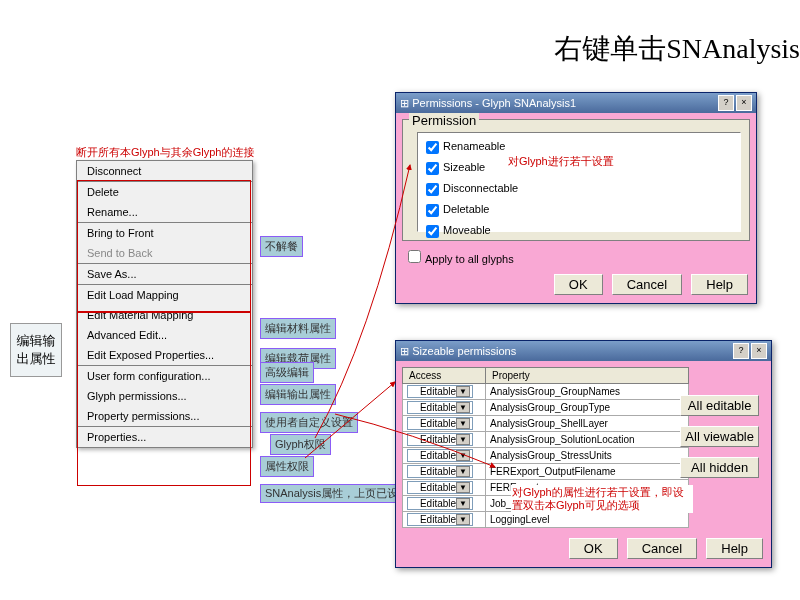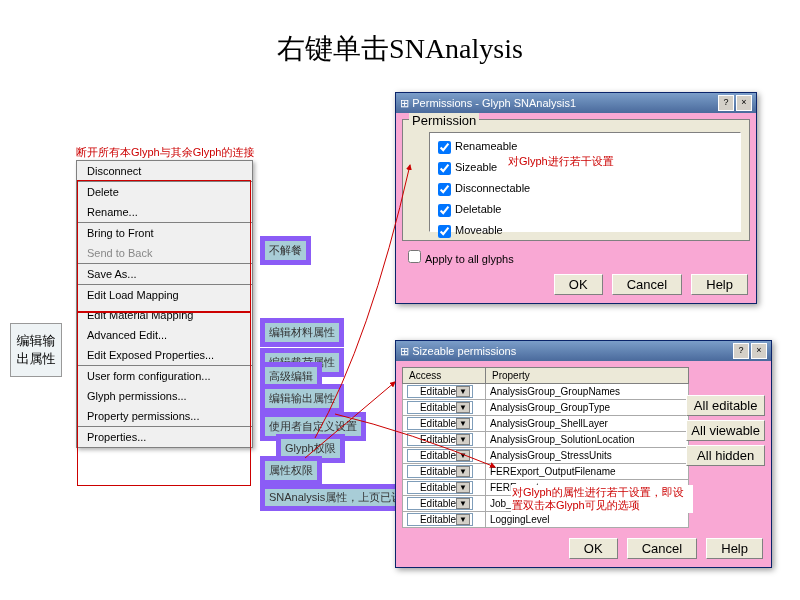--- a/index.html
+++ b/index.html
@@ -1,18 +1,18 @@
 <!DOCTYPE html>
 <html><head>
 <meta charset="utf-8">
 <style>
 body{margin:0;font-family:"Microsoft YaHei",Tahoma,sans-serif;font-size:11px;background:#fff;width:800px;height:600px}
-.title{font-size:28px;text-align:center;padding:30px 0 10px;font-family:SimSun,serif}
+.title{font-size:28px;text-align:right;padding:30px 0 10px;font-family:SimSun,serif}
 .red-note{color:#c00;font-size:11px;position:absolute}
-.blue-box{background:#a8cdd7;border:5px solid #8b5cf6;padding:2px 4px;font-size:11px;position:absolute;color:#333}
+.blue-box{background:#a8cdd7;border:1px solid #8b5cf6;padding:2px 4px;font-size:11px;position:absolute;color:#333}
 .menu{position:absolute;left:76px;top:160px;width:175px;background:#f0f0f0;border:1px solid #808080;box-shadow:2px 2px 4px rgba(0,0,0,0.3)}
 .mi{padding:4px 10px;cursor:default}
 .mi.dis{color:#888}
 .sep{border-top:1px solid #808080;margin:0}
 .red-rect{position:absolute;border:1px solid #c00;pointer-events:none}
 .side-label{position:absolute;left:10px;top:323px;width:42px;border:1px solid #999;background:#eef3f5;padding:8px 4px;font-size:13px;text-align:center;line-height:1.4}
 .dlg{position:absolute;background:#f9a8d4;border:1px solid #0a246a;box-shadow:2px 2px 6px rgba(0,0,0,0.4)}
 .tbar{background:linear-gradient(#7b9ec9,#4a6a9c);color:#fff;padding:2px 4px;font-size:11px;display:flex;justify-content:space-between;align-items:center}
 .tbtns{display:flex;gap:2px}
 .tbtn{width:14px;height:14px;background:#d4d0c8;border:1px solid #fff;font-size:9px;text-align:center;line-height:12px;color:#000}
@@ -23,21 +23,21 @@
 .cb-row input{margin-right:4px;vertical-align:middle}
 .btnrow{text-align:right;padding:4px 8px 8px}
 .wbtn{background:#ece9d8;border:1px solid #808080;border-top-color:#fff;border-left-color:#fff;padding:2px 14px;margin-left:6px;font-size:13px;cursor:pointer}
 .apply-row{padding:0 8px 4px;font-size:11px}
 .apply-row input{margin-right:4px}
 .ptbl{margin:6px;border-collapse:collapse;font-size:10px}
 .ptbl th{background:#ece9d8;border:1px solid #808080;padding:2px 6px;text-align:left;font-weight:normal}
 .ptbl td{border:1px solid #aaa;padding:1px 4px;background:#fff}
 .dd{background:#fff;border:1px solid #7f9db9;padding:0 2px;display:flex;justify-content:flex-end;align-items:center;width:60px}
 .dd .ar{font-size:8px;background:#d4d0c8;border:1px solid #808080;padding:0 2px}
-.side-btns{position:absolute;right:6px;top:28px;display:flex;flex-direction:column;gap:4px}
+.side-btns{position:absolute;right:12px;top:28px;display:flex;flex-direction:column;gap:10px}
 .arrow{position:absolute;pointer-events:none}
 </style>
 </head>
 <body>
 
 <div class="title">右键单击SNAnalysis</div>
 
 <div class="red-note" style="left:76px;top:145px">断开所有本Glyph与其余Glyph的连接</div>
 
 <div class="menu">
@@ -67,35 +67,35 @@
 <div class="red-rect" style="left:77px;top:312px;width:172px;height:172px"></div>
 
 <div class="side-label">编辑输出属性</div>
 
 <div class="blue-box" style="left:260px;top:236px">不解餐</div>
 <div class="blue-box" style="left:260px;top:318px">编辑材料属性</div>
 <div class="blue-box" style="left:260px;top:348px">编辑载荷属性</div>
 <div class="blue-box" style="left:260px;top:362px">高级编辑</div>
 <div class="blue-box" style="left:260px;top:384px">编辑输出属性</div>
 <div class="blue-box" style="left:260px;top:412px">使用者自定义设置</div>
-<div class="blue-box" style="left:276px;top:434px">Glyph权限</div>
+<div class="blue-box" style="left:270px;top:434px">Glyph权限</div>
 <div class="blue-box" style="left:260px;top:456px">属性权限</div>
 <div class="blue-box" style="left:260px;top:484px;line-height:1.2">SNAnalysis属性，上页已设置</div>
 
 <div class="dlg" style="left:395px;top:92px;width:360px">
   <div class="tbar">
     <span>⊞ <span>Permissions - Glyph SNAnalysis1</span></span>
     <span class="tbtns">
       <span class="tbtn">?</span>
       <span class="tbtn">×</span>
     </span>
   </div>
   <div class="perm-group">
     <span class="lg">Permission</span>
-    <div class="inset" style="margin:6px 0 0 18px;height:90px">
+    <div class="inset" style="margin:6px 0 0 6px;height:90px">
       <div class="cb-row"><input type="checkbox" checked="" style=""><span>Renameable</span></div>
       <div class="cb-row"><input type="checkbox" checked="" style=""><span>Sizeable</span></div>
       <div class="cb-row"><input type="checkbox" checked="" style=""><span>Disconnectable</span></div>
       <div class="cb-row"><input type="checkbox" checked="" style=""><span>Deletable</span></div>
       <div class="cb-row"><input type="checkbox" checked="" style=""><span>Moveable</span></div>
     </div>
     <div class="red-note" style="left:105px;top:35px;line-height:1.2">对Glyph进行若干设置</div>
   </div>
   <div class="apply-row"><input type="checkbox" style=""><span>Apply to all glyphs</span></div>
   <div class="btnrow">

